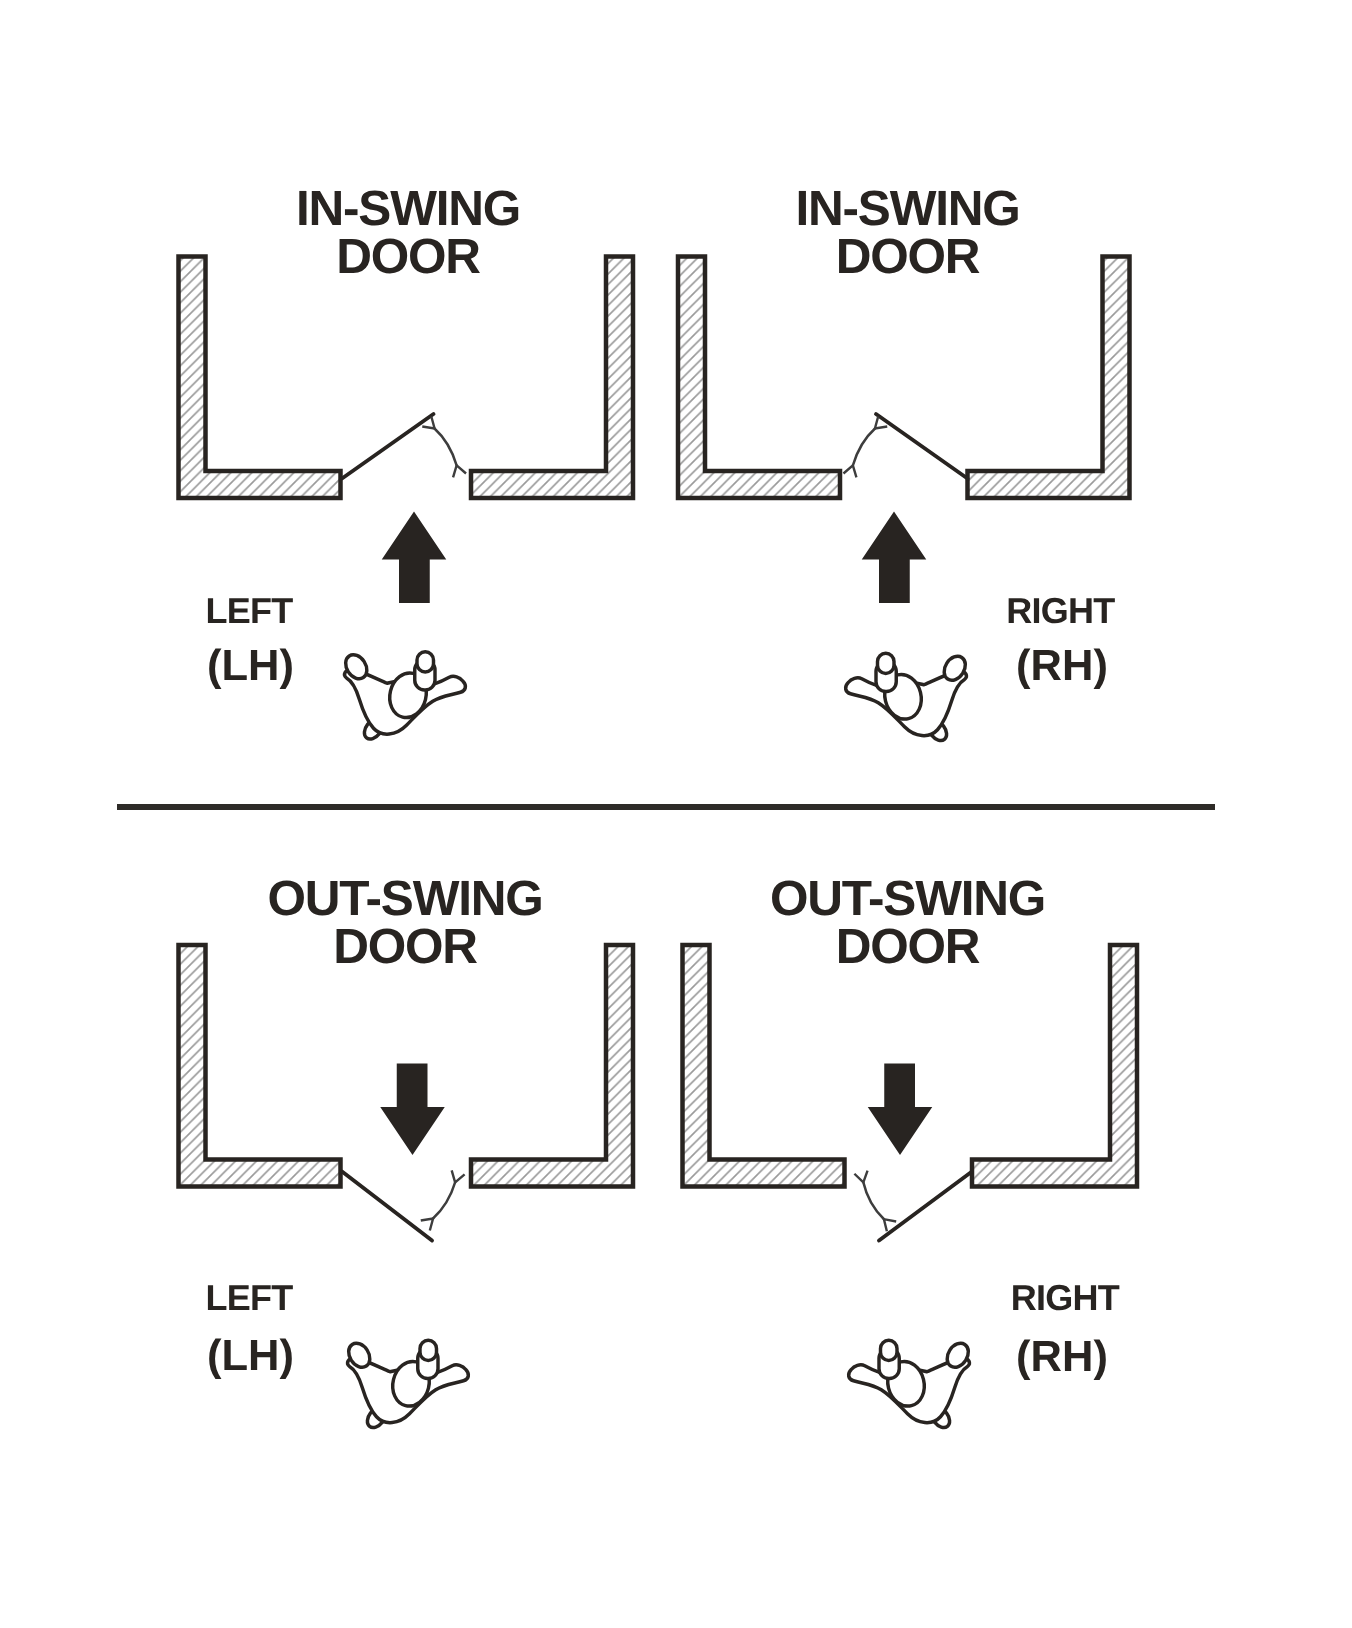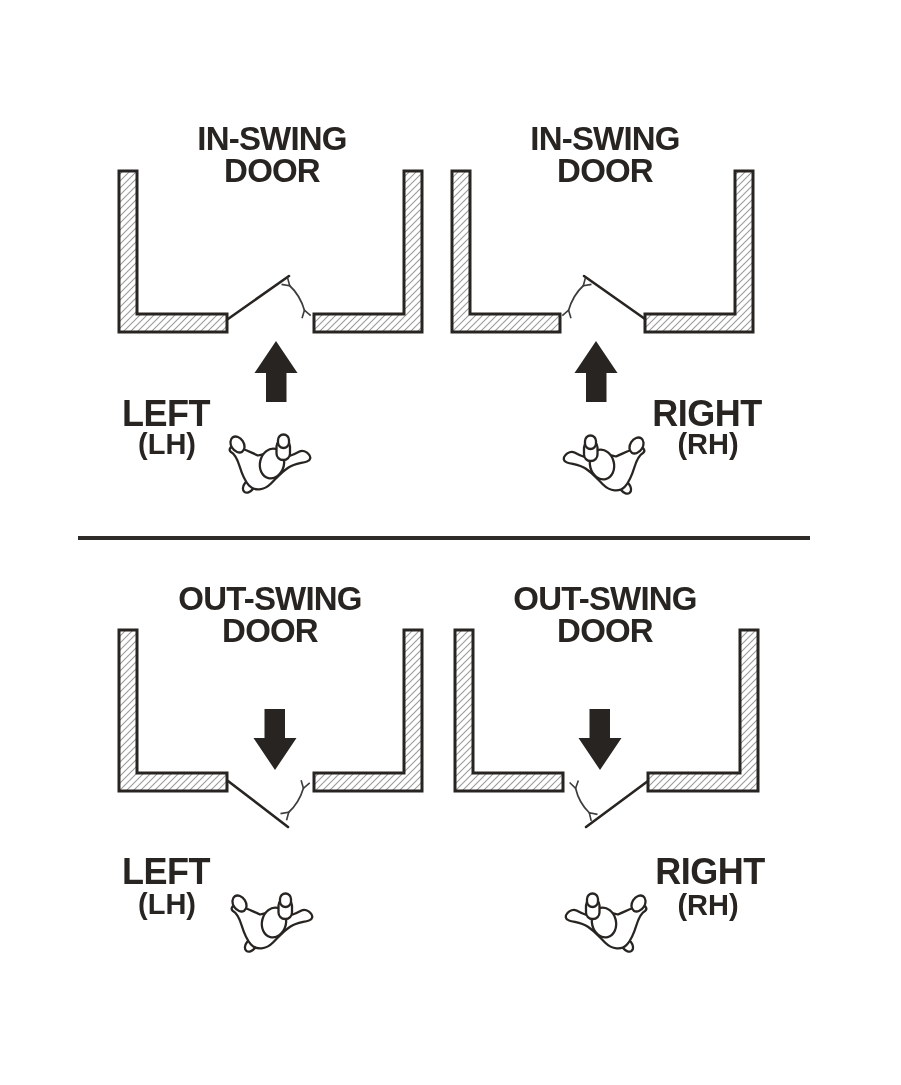--- a/index.html
+++ b/index.html
@@ -10,21 +10,21 @@
     --background:#ffffff;
   }
   html,body{margin:0;padding:0;background:var(--background);}
   .canvas{
     position:relative;width:901px;height:1085px;background:var(--background);
     font-family:"Liberation Sans",sans-serif;color:var(--ink);overflow:hidden;
   }
   .scene{position:absolute;left:0;top:0;}
   .t{position:absolute;transform:translateX(-50%);white-space:nowrap;line-height:1;}
   .title{font-size:33px;font-weight:700;letter-spacing:-0.8px;}
-  .hand{font-size:36px;font-weight:700;letter-spacing:-0.5px;}
+  .hand{font-size:24px;font-weight:700;letter-spacing:-0.5px;}
   .abbr{font-size:29px;font-weight:700;letter-spacing:0;}
   
   .wall{fill:url(#hatch);stroke:var(--ink);stroke-width:3;stroke-linejoin:miter;}
   .door{stroke:var(--ink);stroke-width:2.6;stroke-linecap:round;fill:none;}
   .swing{stroke:var(--arc);stroke-width:1.7;fill:none;}
   .chev{stroke:var(--arc);stroke-width:1.6;fill:none;}
   .bigarrow{fill:var(--ink);stroke:none;}
   .hatchline{stroke:var(--hatch);stroke-width:1.1;fill:none;}
   .person-outline{fill:#ffffff;stroke:var(--ink);stroke-width:2.3;stroke-linejoin:round;stroke-linecap:round;}
   .divider{fill:var(--divider);}

